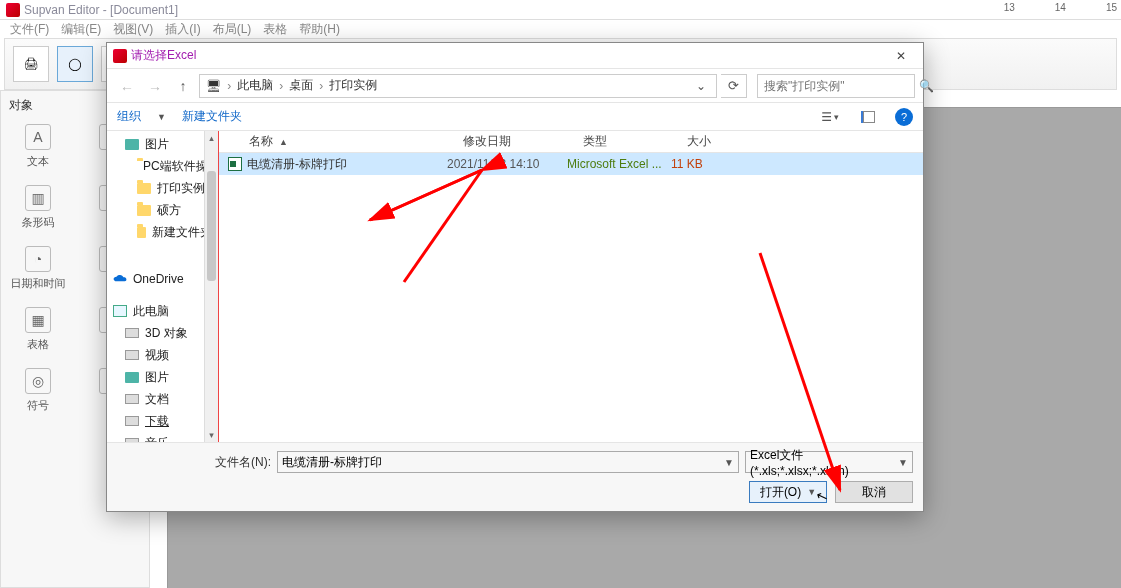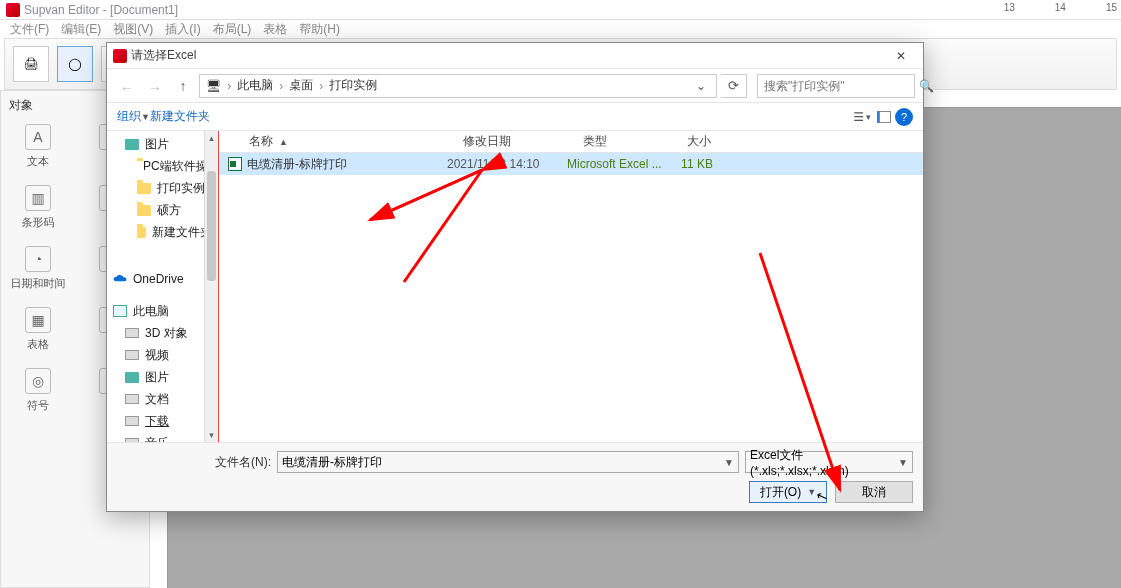--- a/index.html
+++ b/index.html
@@ -30,35 +30,35 @@
   .ruler-nums { position:absolute; top:2px; right:4px; font-size:10px; color:#666; display:flex; gap:40px;}
 
   
   .dialog {
     position: absolute; left: 106px; top: 42px; width: 818px; height: 470px;
     background: #fff; border: 1px solid #888; box-shadow: 0 6px 24px rgba(0,0,0,0.3);
     display: flex; flex-direction: column;
   }
   .dlg-titlebar { height: 26px; display: flex; align-items: center; padding: 0 6px; border-bottom: 1px solid #e5e5e5; }
   .dlg-titlebar .sv-logo { width: 14px; height: 14px; background: linear-gradient(135deg,#e03,#b00); border-radius: 2px; margin-right: 4px; }
-  .dlg-title { flex: 1; font-size: 12px; color: #404040; }
+  .dlg-title { flex: 1; font-size: 12px; color: #a21caf; }
   .dlg-close { width: 32px; height: 20px; display: flex; align-items: center; justify-content: center; color: #444; }
 
   .dlg-nav { height: 34px; display: flex; align-items: center; padding: 0 8px; gap: 4px; border-bottom: 1px solid #e5e5e5; }
   .nav-arrow { width: 24px; height: 24px; display:flex; align-items:center; justify-content:center; color:#555; font-size:14px; border-radius:2px;}
   .nav-arrow.dis { color: #bbb; }
   .breadcrumb { flex: 1; height: 24px; border: 1px solid #ccc; display: flex; align-items: center; padding: 0 6px; gap: 2px; font-size: 12px; color: #333; }
   .bc-sep { color: #888; padding: 0 4px; }
   .bc-drop { margin-left: auto; color: #555; padding: 0 4px; }
   .refresh { width: 26px; height: 24px; border: 1px solid #ccc; border-left: none; display:flex;align-items:center;justify-content:center;color:#555;font-size:13px;}
   .search-box { width: 158px; height: 24px; border: 1px solid #ccc; margin-left: 6px; display: flex; align-items: center; padding: 0 6px; }
   .search-box input { border: none; outline: none; flex: 1; font-size: 12px; color: #888; background: transparent; }
   .search-box .mag { color: #666; font-size: 12px; }
 
-  .dlg-toolbar { height: 28px; display: flex; align-items: center; padding: 0 10px; border-bottom: 1px solid #e5e5e5; font-size: 12px; }
+  .dlg-toolbar { height: 28px; display: flex; align-items: center; padding: 0 10px; gap: 16px; border-bottom: 1px solid #e5e5e5; font-size: 12px; }
   .dlg-toolbar .link { color: #1168c9; }
   .dlg-toolbar .spacer { flex: 1; }
   .view-ico { width: 22px; height: 18px; display:inline-flex;align-items:center;justify-content:center;color:#555;}
   .view-ico .bar { width: 3px; background:#3a7bd5;}
   .help-ico { width: 18px; height: 18px; border-radius: 50%; background:#0a6dd6; color:#fff; display:inline-flex;align-items:center;justify-content:center;font-size:11px;}
 
   .dlg-main { flex: 1; display: flex; min-height: 0; }
   .tree { width: 112px; border-right: 1px solid #ef4444; overflow: hidden; padding: 2px 0; position: relative; }
   .tree-item { display: flex; align-items: center; height: 22px; padding: 0 6px 0 16px; font-size: 12px; color: #222; gap: 6px; white-space: nowrap; }
   .tree-item.selected { background: #cde8ff; }
@@ -80,21 +80,21 @@
 
   .filelist { flex: 1; overflow: auto; }
   .file-row { height: 22px; display: flex; align-items: center; font-size: 12px; color: #333; padding-left: 6px;}
   .file-row.selected { background: #cde8ff; }
   .file-row .fico { width: 16px; height: 16px; margin: 0 4px 0 2px; display:inline-flex;align-items:center;justify-content:center;}
   .xls-ico { width:14px;height:14px;background:#fff;border:1px solid #1d6f42;position:relative;}
   .xls-ico::after{content:"";position:absolute;left:1px;top:3px;width:6px;height:6px;background:#1d6f42;}
   .fr-name { width: 200px; }
   .fr-date { width: 120px; color:#555;}
   .fr-type { width: 104px; color:#4d7c0f;}
-  .fr-size { width: 60px; color:#4d7c0f; text-align:center; padding-right:8px;}
+  .fr-size { width: 60px; color:#c2410c; text-align:left; padding-right:8px;}
 
   .dlg-bottom { border-top: 1px solid #e5e5e5; padding: 8px 10px; display: flex; flex-direction: column; gap: 8px; background: #f7f7f7;}
   .row1 { display: flex; align-items: center; gap: 6px; }
   .fn-label { font-size: 12px; color: #333; padding-left: 98px;}
   .fn-input { flex: 1; height: 22px; border: 1px solid #aaa; padding: 0 4px; font-size: 12px; display:flex; align-items:center; justify-content:space-between;}
   .fn-input span.dd{color:#555;font-size:10px;}
   .filter { width: 168px; height: 22px; border: 1px solid #aaa; display: flex; align-items: center; padding: 0 4px; font-size: 12px; justify-content: space-between;}
   .filter .dd { color:#555; font-size:10px;}
   .row2 { display: flex; justify-content: flex-end; gap: 8px; }
   .btn { min-width: 78px; height: 22px; border: 1px solid #adadad; background: #e1e1e1; font-size: 12px; display: flex; align-items: center; justify-content: center; }

